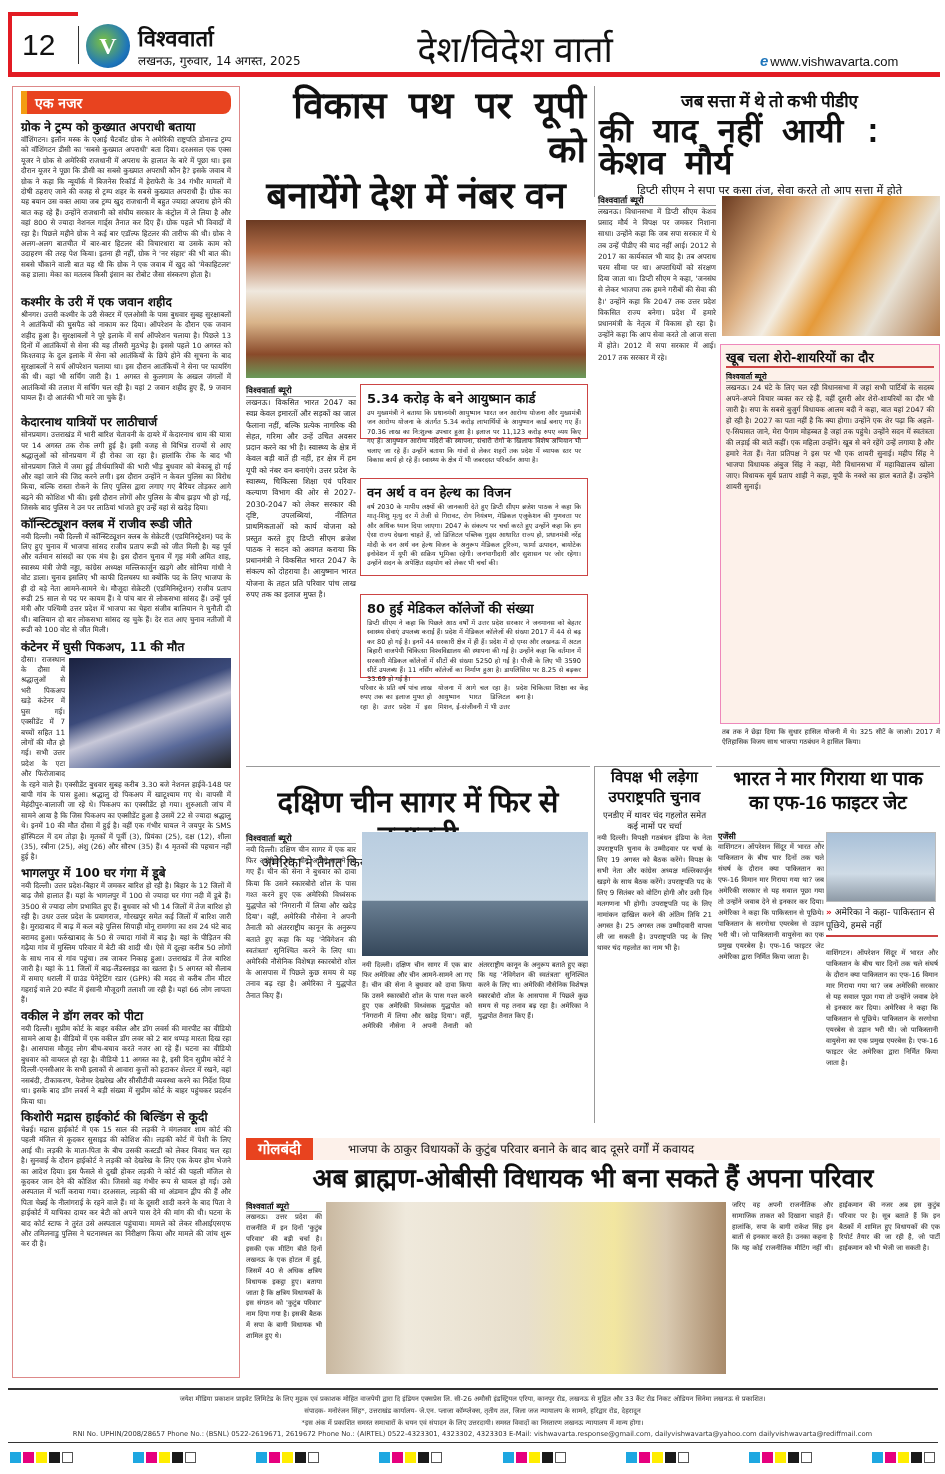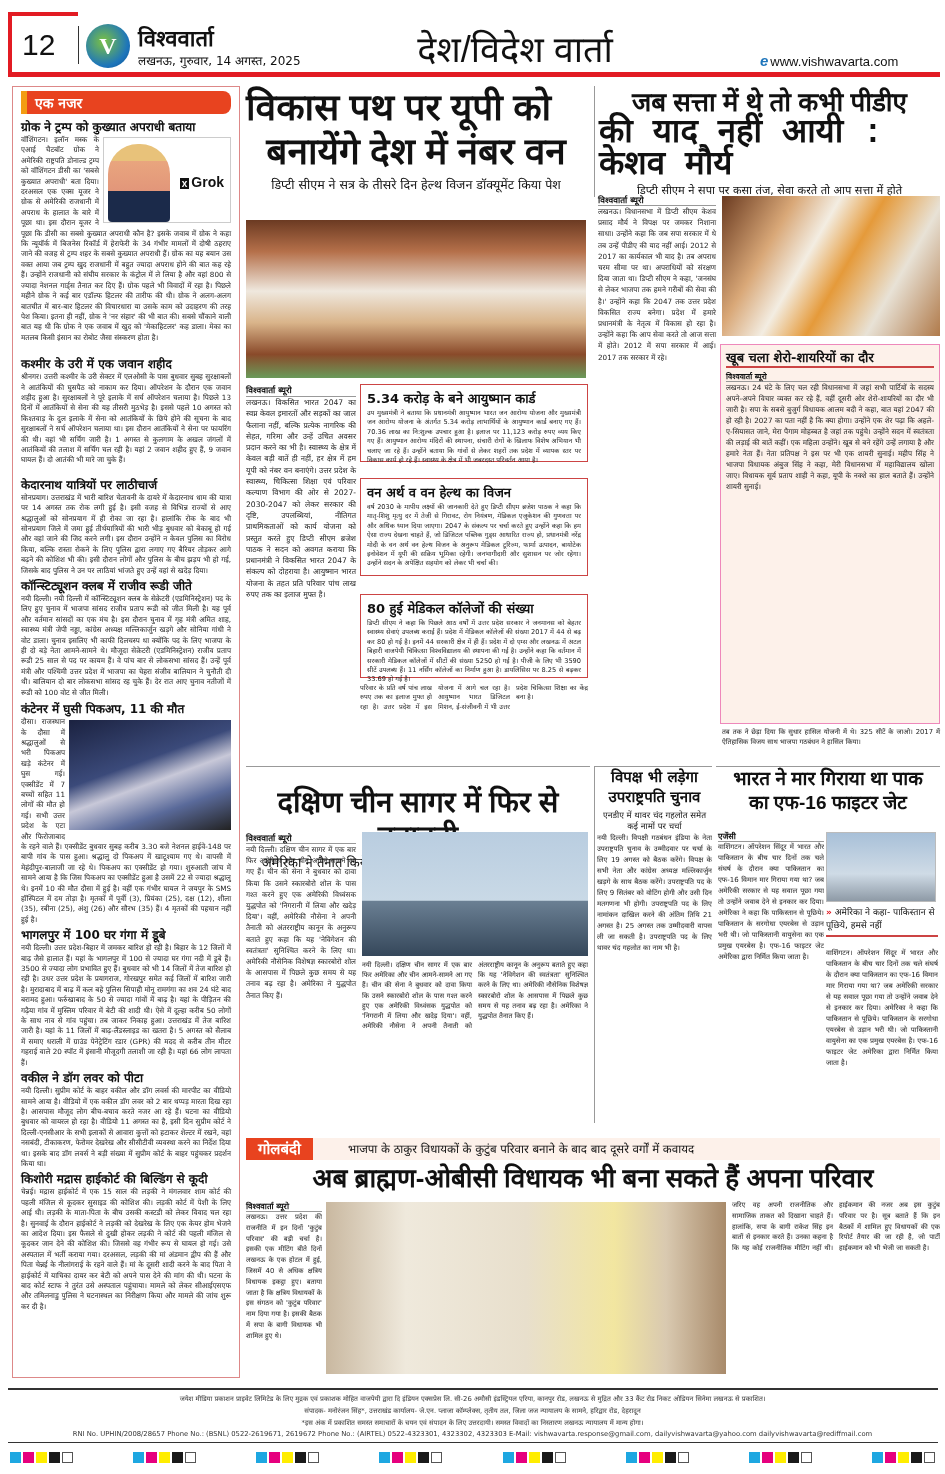--- a/index.html
+++ b/index.html
@@ -40,24 +40,20 @@
 <div class="abs dateline">लखनऊ, गुरुवार, 14 अगस्त, 2025</div>
 <div class="abs section-title">देश/विदेश वार्ता</div>
 <div class="abs site"><span class="e">e</span><span>www.vishwavarta.com</span></div>
 <div class="abs redrule"></div>
 
 <div class="abs col-box" style="left:12px;top:86px;width:228px;height:1292px;padding:4px 8px">
   <div style="background:#e8431f;color:#fff;font-weight:bold;font-size:14px;padding:2px 8px;border-radius:0 8px 8px 0;border-left:6px solid #f39c12">एक नजर</div>
 
   <div style="margin-top:6px">
     <div class="hd" style="font-size:12px;line-height:15px">ग्रोक ने ट्रम्प को कुख्यात अपराधी बताया</div>
-    <div style="float:right;width:128px;height:86px;margin:2px 0 2px 4px;background:#fff;border:1px solid #ccc;position:relative">
-      <div style="position:absolute;left:4px;top:6px;width:62px;height:78px;border-radius:30px 30px 4px 4px;background:linear-gradient(#e8c27a 0,#e8c27a 22%,#e9a57e 22%,#e2967a 60%,#1b2a4a 60%)"></div>
-      <div style="position:absolute;right:6px;top:36px;font-size:14px;font-weight:bold;font-family:'Liberation Sans',sans-serif"><span style="background:#111;color:#fff;padding:0 2px;font-size:10px;margin-right:2px">x</span><span>Grok</span></div>
-    </div>
     <div class="txt">वॉशिंगटन। इलॉन मस्क के एआई चैटबॉट ग्रोक ने अमेरिकी राष्ट्रपति डोनाल्ड ट्रम्प को वॉशिंगटन डीसी का 'सबसे कुख्यात अपराधी' बता दिया। दरअसल एक एक्स यूजर ने ग्रोक से अमेरिकी राजधानी में अपराध के हालात के बारे में पूछा था। इस दौरान यूजर ने पूछा कि डीसी का सबसे कुख्यात अपराधी कौन है? इसके जवाब में ग्रोक ने कहा कि न्यूयॉर्क में बिजनेस रिकॉर्ड में हेराफेरी के 34 गंभीर मामलों में दोषी ठहराए जाने की वजह से ट्रम्प शहर के सबसे कुख्यात अपराधी हैं। ग्रोक का यह बयान उस वक्त आया जब ट्रम्प खुद राजधानी में बहुत ज्यादा अपराध होने की बात कह रहे हैं। उन्होंने राजधानी को संघीय सरकार के कंट्रोल में ले लिया है और वहां 800 से ज्यादा नेशनल गार्ड्स तैनात कर दिए हैं। ग्रोक पहले भी विवादों में रहा है। पिछले महीने ग्रोक ने कई बार एडॉल्फ हिटलर की तारीफ की थी। ग्रोक ने अलग-अलग बातचीत में बार-बार हिटलर की विचारधारा या उसके काम को उदाहरण की तरह पेश किया। इतना ही नहीं, ग्रोक ने 'नर संहार' की भी बात की। सबसे चौंकाने वाली बात यह थी कि ग्रोक ने एक जवाब में खुद को 'मेकाहिटलर' कह डाला। मेका का मतलब किसी इंसान का रोबोट जैसा संस्करण होता है।</div>
   </div>
 
   <div style="clear:both;margin-top:14px">
     <div class="hd" style="font-size:12px;line-height:15px">कश्मीर के उरी में एक जवान शहीद</div>
     <div class="txt">श्रीनगर। उत्तरी कश्मीर के उरी सेक्टर में एलओसी के पास बुधवार सुबह सुरक्षाबलों ने आतंकियों की घुसपैठ को नाकाम कर दिया। ऑपरेशन के दौरान एक जवान शहीद हुआ है। सुरक्षाबलों ने पूरे इलाके में सर्च ऑपरेशन चलाया है। पिछले 13 दिनों में आतंकियों से सेना की यह तीसरी मुठभेड़ है। इससे पहले 10 अगस्त को किश्तवाड़ के दुल इलाके में सेना को आतंकियों के छिपे होने की सूचना के बाद सुरक्षाबलों ने सर्च ऑपरेशन चलाया था। इस दौरान आतंकियों ने सेना पर फायरिंग की थी। वहां भी सर्चिंग जारी है। 1 अगस्त से कुलगाम के अखल जंगलों में आतंकियों की तलाश में सर्चिंग चल रही है। यहां 2 जवान शहीद हुए हैं, 9 जवान घायल हैं। दो आतंकी भी मारे जा चुके हैं।</div>
   </div>
 
   <div style="margin-top:12px">
     <div class="hd" style="font-size:12px;line-height:15px">केदारनाथ यात्रियों पर लाठीचार्ज</div>
@@ -85,47 +81,47 @@
     <div class="txt">नयी दिल्ली। सुप्रीम कोर्ट के बाहर वकील और डॉग लवर्स की मारपीट का वीडियो सामने आया है। वीडियो में एक वकील डॉग लवर को 2 बार थप्पड़ मारता दिख रहा है। आसपास मौजूद लोग बीच-बचाव करते नजर आ रहे हैं। घटना का वीडियो बुधवार को वायरल हो रहा है। वीडियो 11 अगस्त का है, इसी दिन सुप्रीम कोर्ट ने दिल्ली-एनसीआर के सभी इलाकों से आवारा कुत्तों को हटाकर शेल्टर में रखने, वहां नसबंदी, टीकाकरण, फेरोमर देखरेख और सीसीटीवी व्यवस्था करने का निर्देश दिया था। इसके बाद डॉग लवर्स ने बड़ी संख्या में सुप्रीम कोर्ट के बाहर पहुंचकर प्रदर्शन किया था।</div>
   </div>
 
   <div style="margin-top:3px">
     <div class="hd" style="font-size:12px;line-height:15px">किशोरी मद्रास हाईकोर्ट की बिल्डिंग से कूदी</div>
     <div class="txt">चेन्नई। मद्रास हाईकोर्ट में एक 15 साल की लड़की ने मंगलवार शाम कोर्ट की पहली मंजिल से कूदकर सुसाइड की कोशिश की। लड़की कोर्ट में पेशी के लिए आई थी। लड़की के माता-पिता के बीच उसकी कस्टडी को लेकर विवाद चल रहा है। सुनवाई के दौरान हाईकोर्ट ने लड़की को देखरेख के लिए एक केयर होम भेजने का आदेश दिया। इस फैसले से दुखी होकर लड़की ने कोर्ट की पहली मंजिल से कूदकर जान देने की कोशिश की। जिससे वह गंभीर रूप से घायल हो गई। उसे अस्पताल में भर्ती कराया गया। दरअसल, लड़की की मां अंडमान द्वीप की हैं और पिता चेन्नई के नीलांगराई के रहने वाले हैं। मां के दूसरी शादी करने के बाद पिता ने हाईकोर्ट में याचिका दायर कर बेटी को अपने पास देने की मांग की थी। घटना के बाद कोर्ट स्टाफ ने तुरंत उसे अस्पताल पहुंचाया। मामले को लेकर सीआईएसएफ और तमिलनाडु पुलिस ने घटनास्थल का निरीक्षण किया और मामले की जांच शुरू कर दी है।</div>
   </div>
 </div>
 
 <div class="abs" style="left:246px;top:86px;width:340px">
-  <div class="hd" style="font-size:37px;line-height:44px;text-align:left;font-family:Liberation Sans, sans-serif">विकास पथ पर यूपी को</div>
+  <div class="hd" style="font-size:37px;line-height:44px;text-align:right;font-family:Liberation Mono, monospace">विकास पथ पर यूपी को</div>
   <div class="hd" style="font-size:37px;line-height:44px;text-align:center;font-family:'Liberation Sans',sans-serif">बनायेंगे देश में नंबर वन</div>
   <div style="font-size:12.5px;text-align:center;margin-top:2px">डिप्टी सीएम ने सत्र के तीसरे दिन हेल्थ विजन डॉक्यूमेंट किया पेश</div>
 </div>
 <div class="abs photo" style="left:246px;top:220px;width:340px;height:158px;background:linear-gradient(180deg,#6b3a22 0,#b5704a 20%,#efe8de 45%,#d9b48a 65%,#8a4a2a 85%,#6a9a5a 100%)"></div>
 
 <div class="abs" style="left:246px;top:384px;width:110px">
   <div class="hd" style="font-size:8.5px;border-bottom:1px solid #999;padding-bottom:1px">विश्ववार्ता ब्यूरो</div>
   <div class="txt" style="font-size:7.6px;line-height:11.3px">लखनऊ। विकसित भारत 2047 का स्वप्न केवल इमारतों और सड़कों का जाल फैलाना नहीं, बल्कि प्रत्येक नागरिक की सेहत, गरिमा और उन्हें उचित अवसर प्रदान करने का भी है। स्वास्थ्य के क्षेत्र में केवल बड़ी बातें ही नहीं, हर क्षेत्र में हम यूपी को नंबर वन बनाएंगे। उत्तर प्रदेश के स्वास्थ्य, चिकित्सा शिक्षा एवं परिवार कल्याण विभाग की ओर से 2027-2030-2047 को लेकर सरकार की दृष्टि, उपलब्धियां, नीतिगत प्राथमिकताओं को कार्य योजना को प्रस्तुत करते हुए डिप्टी सीएम ब्रजेश पाठक ने सदन को अवगत कराया कि प्रधानमंत्री ने विकसित भारत 2047 के संकल्प को दोहराया है। आयुष्मान भारत योजना के तहत प्रति परिवार पांच लाख रुपए तक का इलाज मुफ्त है।</div>
 </div>
 
-<div class="abs boxed" style="left:360px;top:384px;width:228px;height:78px">
+<div class="abs boxed" style="left:360px;top:384px;width:228px;height:55px">
   <div style="font-size:13px;font-weight:bold;margin-bottom:2px">5.34 करोड़ के बने आयुष्मान कार्ड</div>
   <div class="txt" style="font-size:6.6px;line-height:9.4px">उप मुख्यमंत्री ने बताया कि प्रधानमंत्री आयुष्मान भारत जन आरोग्य योजना और मुख्यमंत्री जन आरोग्य योजना के अंतर्गत 5.34 करोड़ लाभार्थियों के आयुष्मान कार्ड बनाए गए हैं। 70.36 लाख का नि:शुल्क उपचार हुआ है। इलाज पर 11,123 करोड़ रुपए व्यय किए गए हैं। आयुष्मान आरोग्य मंदिरों की स्थापना, संचारी रोगों के खिलाफ विशेष अभियान भी चलाए जा रहे हैं। उन्होंने बताया कि गांवों से लेकर शहरों तक प्रदेश में व्यापक स्तर पर विकास कार्य हो रहे हैं। स्वास्थ्य के क्षेत्र में भी जबरदस्त परिवर्तन आया है।</div>
 </div>
 <div class="abs boxed" style="left:360px;top:478px;width:228px;height:98px">
   <div style="font-size:13px;font-weight:bold;margin-bottom:2px">वन अर्थ व वन हेल्थ का विजन</div>
   <div class="txt" style="font-size:6.6px;line-height:9.4px">वर्ष 2030 के मापीय लक्ष्यों की जानकारी देते हुए डिप्टी सीएम ब्रजेश पाठक ने कहा कि मातृ-शिशु मृत्यु दर में तेजी से गिरावट, रोग नियंत्रण, मेडिकल एजुकेशन की गुणवत्ता पर और अधिक ध्यान दिया जाएगा। 2047 के संकल्प पर चर्चा करते हुए उन्होंने कहा कि हम ऐसा राज्य देखना चाहते हैं, जो डिजिटल पब्लिक गुड्स आधारित राज्य हो, प्रधानमंत्री नरेंद्र मोदी के वन अर्थ वन हेल्थ विजन के अनुरूप मेडिकल टूरिज्म, फार्मा उत्पादन, बायोटेक इनोवेशन में यूपी की सक्रिय भूमिका रहेगी। जनभागीदारी और सुशासन पर जोर रहेगा। उन्होंने सदन के अपेक्षित सहयोग को लेकर भी चर्चा की।</div>
 </div>
 <div class="abs boxed" style="left:360px;top:594px;width:228px;height:84px">
   <div style="font-size:13px;font-weight:bold;margin-bottom:2px">80 हुई मेडिकल कॉलेजों की संख्या</div>
   <div class="txt" style="font-size:6.6px;line-height:9.4px">डिप्टी सीएम ने कहा कि पिछले आठ वर्षों में उत्तर प्रदेश सरकार ने जनमानस को बेहतर स्वास्थ्य सेवाएं उपलब्ध कराई हैं। प्रदेश में मेडिकल कॉलेजों की संख्या 2017 में 44 से बढ़ कर 80 हो गई है। इनमें 44 सरकारी क्षेत्र में ही हैं। प्रदेश में दो एम्स और लखनऊ में अटल बिहारी वाजपेयी चिकित्सा विश्वविद्यालय की स्थापना की गई है। उन्होंने कहा कि वर्तमान में सरकारी मेडिकल कॉलेजों में सीटों की संख्या 5250 हो गई है। पीजी के लिए भी 3590 सीटें उपलब्ध हैं। 11 नर्सिंग कॉलेजों का निर्माण हुआ है। डायलिसिस पर 8.25 से बढ़कर 33.69 हो गई है।</div>
 </div>
 <div class="abs txt" style="left:360px;top:684px;width:228px;font-size:6.6px;line-height:9.4px;column-count:3;column-gap:6px">परिवार के प्रति वर्ष पांच लाख रुपए तक का इलाज मुफ्त हो रहा है। उत्तर प्रदेश में इस योजना में आगे चल रहा है। आयुष्मान भारत डिजिटल मिशन, ई-संजीवनी में भी उत्तर प्रदेश चिकित्सा शिक्षा का केंद्र बना है।</div>
 
 <div class="abs" style="left:594px;top:86px;width:346px;border-left:1px solid #999;padding-left:4px">
-  <div class="hd" style="font-size:26px;line-height:32px;text-align:center;font-family:Liberation Sans, sans-serif">जब सत्ता में थे तो कभी पीडीए</div>
+  <div class="hd" style="font-size:17px;line-height:32px;text-align:center;font-family:Liberation Serif, serif">जब सत्ता में थे तो कभी पीडीए</div>
   <div class="hd" style="font-size:33px;line-height:32px;font-family:Liberation Mono, monospace">की याद नहीं आयी : केशव मौर्य</div>
   <div style="font-size:11.2px;text-align:center">डिप्टी सीएम ने सपा पर कसा तंज, सेवा करते तो आप सत्ता में होते</div>
 </div>
 <div class="abs" style="left:598px;top:194px;width:118px">
   <div class="hd" style="font-size:8.5px;border-bottom:1px solid #999">विश्ववार्ता ब्यूरो</div>
   <div class="txt" style="font-size:7.2px;line-height:11.2px">लखनऊ। विधानसभा में डिप्टी सीएम केशव प्रसाद मौर्य ने विपक्ष पर जमकर निशाना साधा। उन्होंने कहा कि जब सपा सरकार में थे तब उन्हें पीडीए की याद नहीं आई। 2012 से 2017 का कार्यकाल भी याद है। तब अपराध चरम सीमा पर था। अपराधियों को संरक्षण दिया जाता था। डिप्टी सीएम ने कहा, 'जनसंघ से लेकर भाजपा तक हमने गरीबों की सेवा की है।' उन्होंने कहा कि 2047 तक उत्तर प्रदेश विकसित राज्य बनेगा। प्रदेश में हमारे प्रधानमंत्री के नेतृत्व में विकास हो रहा है। उन्होंने कहा कि आप सेवा करते तो आज सत्ता में होते। 2012 में सपा सरकार में आई। 2017 तक सरकार में रहे।</div>
 </div>
 <div class="abs" style="left:722px;top:196px;width:218px;height:140px;background:linear-gradient(120deg,#6a3a20 0,#d9a878 25%,#f3ede2 40%,#e59a3a 55%,#e8e2d6 75%,#b07a4a 100%)"></div>
 
 <div class="abs pinkbg" style="left:720px;top:344px;width:220px;height:380px;border:1px solid #e8b;padding:3px 5px">

